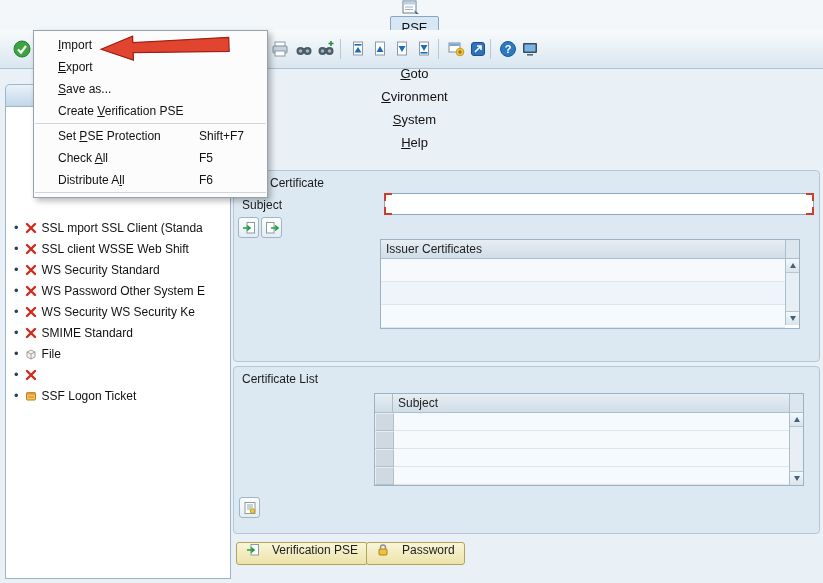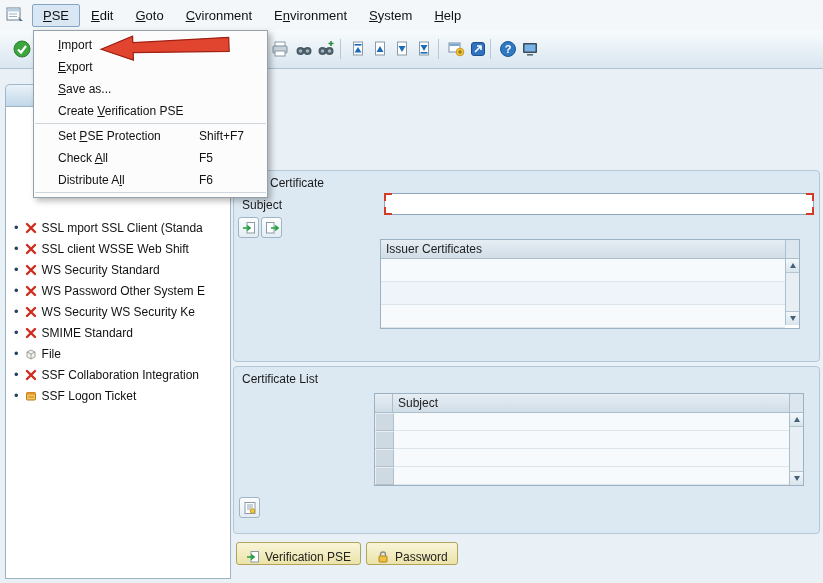--- a/index.html
+++ b/index.html
@@ -4,21 +4,21 @@
 <style>
   html,body{margin:0;padding:0;}
   body{
     width:823px;height:583px;position:relative;overflow:hidden;
     background:#e9f0f6;
     font-family:"Liberation Sans",sans-serif;
     color:#111;
   }
   
   .menubar{position:absolute;left:0;top:0;right:0;height:30px;background:#f3f7fa;
-    display:flex;align-items:center;padding-left:6px;font-size:13px;}
+    display:flex;align-items:center;padding-left:6px;font-size:13px;flex-direction:column;}
   .win-icon{width:18px;height:16px;margin-right:8px;display:inline-flex;}
   .mb-item{padding:3px 10px;border:1px solid transparent;border-radius:2px;white-space:nowrap;cursor:default;}
   .mb-item.active{background:#d9e7f4;border-color:#86a7c3;}
   u{text-decoration:underline;text-underline-offset:1px;}
   
   .toolbar{position:absolute;left:0;top:30px;right:0;height:38px;
     background:linear-gradient(#f8fbfd,#d9e6f0);border-bottom:1px solid #aec2d1;}
   .tb-icon{position:absolute;top:9px;width:20px;height:20px;display:flex;align-items:center;justify-content:center;}
   .tb-sep{position:absolute;top:9px;width:1px;height:20px;background:#b6c8d5;}
   
@@ -68,21 +68,21 @@
   .crow{display:flex;height:18px;}
   .sel{width:17px;background:#cfd9e1;border:1px solid;border-color:#e8eef3 #b0bfca #b0bfca #e8eef3;}
   .cbody{flex:1;background:#f7fafd;border-bottom:1px solid #dde6ed;}
   .vscroll{width:13px;border-left:1px solid #aabecb;background:#e7eef4;display:flex;flex-direction:column;}
   .vs-btn{height:13px;background:linear-gradient(#f4f8fb,#d9e4ec);display:flex;align-items:center;justify-content:center;}
   .vs-btn.up{border-bottom:1px solid #b5c6d2;} .vs-btn.down{border-top:1px solid #b5c6d2;margin-top:auto;}
   .vs-track{flex:1;}
   .tri-up{width:0;height:0;border-left:3.5px solid transparent;border-right:3.5px solid transparent;border-bottom:5px solid #44627a;}
   .tri-down{width:0;height:0;border-left:3.5px solid transparent;border-right:3.5px solid transparent;border-top:5px solid #44627a;}
   
-  .sap-btn{position:absolute;top:542px;height:23px;display:inline-flex;align-items:flex-end;gap:5px;
+  .sap-btn{position:absolute;top:542px;height:23px;display:inline-flex;align-items:flex-start;gap:12px;
     padding:0 9px;font-size:12px;color:#222;
     background:linear-gradient(#f9f5d8,#ece3a9);border:1px solid #b1a35c;border-radius:3px;cursor:default;}
   
   .menu{position:absolute;left:33px;top:30px;width:233px;background:#fcfcfc;
     border:1px solid #95a1ab;box-shadow:3px 3px 6px rgba(0,0,0,.28);z-index:20;padding:3px 0;}
   .menu-item{height:22px;display:flex;align-items:center;font-size:12px;padding:0 10px 0 24px;cursor:default;}
   .shortcut{margin-left:auto;width:58px;text-align:left;}
   .menu-sep{height:1px;background:#cfd6db;margin:1px 1px;}
   
   .arrow{position:absolute;left:99px;top:33px;z-index:30;transform:rotate(-2deg);}
@@ -97,21 +97,20 @@
         <rect x="1.5" y="1.5" width="12" height="3" fill="#b8cfe4"></rect>
         <line x1="3" y1="7" x2="11" y2="7" stroke="#9ab4c4"></line>
         <line x1="3" y1="9.5" x2="11" y2="9.5" stroke="#9ab4c4"></line>
         <path d="M12 10 l5 4 l-3 0 z" fill="#4a657a"></path>
       </svg>
   </span>
   <span class="mb-item active"><span></span><u>P</u><span>SE</span></span>
   <span class="mb-item"><span></span><u>E</u><span>dit</span></span>
   <span class="mb-item"><span></span><u>G</u><span>oto</span></span>
   <span class="mb-item"><span></span><u>C</u><span>vironment</span></span>
-  <span class="mb-item"><span>E</span><u>n</u><span>vironment</span></span>
   <span class="mb-item"><span></span><u>S</u><span>ystem</span></span>
   <span class="mb-item"><span></span><u>H</u><span>elp</span></span>
 </div>
 
 <div class="toolbar">
   <span class="tb-icon" style="left:12px">
     <svg viewBox="0 0 18 18" width="18" height="18">
         <circle cx="9" cy="9" r="8" fill="#3da53f" stroke="#2e7d32"></circle>
         <path d="M5 9.5 L8 12.5 L13 6" stroke="#fff" stroke-width="2.2" fill="none"></path>
       </svg>
@@ -260,21 +259,20 @@
           <path d="M2 4 L6 6 L10 4 M6 6 V11" stroke="#8d8d84" stroke-width="0.8" fill="none"></path>
         </svg>
         <span>File</span>
       </li>
     <li>
         <span class="bullet">•</span>
         <svg viewBox="0 0 12 12" width="12" height="12">
           <path d="M2 2 L10 10 M10 2 L2 10" stroke="#fff" stroke-width="4.2" stroke-linecap="round"></path>
           <path d="M2 2 L10 10 M10 2 L2 10" stroke="#cf2b1c" stroke-width="2.4" stroke-linecap="round"></path>
         </svg>
-        <span>SSF Collaboration Integration</span>
       </li>
     <li>
         <span class="bullet">•</span>
         <svg viewBox="0 0 12 12" width="12" height="12">
           <rect x="1.5" y="2.5" width="9" height="7.5" rx="1" fill="#f9c45c" stroke="#b07f1e"></rect>
           <rect x="1.5" y="2.5" width="9" height="2.2" fill="#e8962e"></rect>
           <line x1="3" y1="7" x2="9" y2="7" stroke="#b07f1e" stroke-width="0.8"></line>
         </svg>
         <span>SSF Logon Ticket</span>
       </li>

